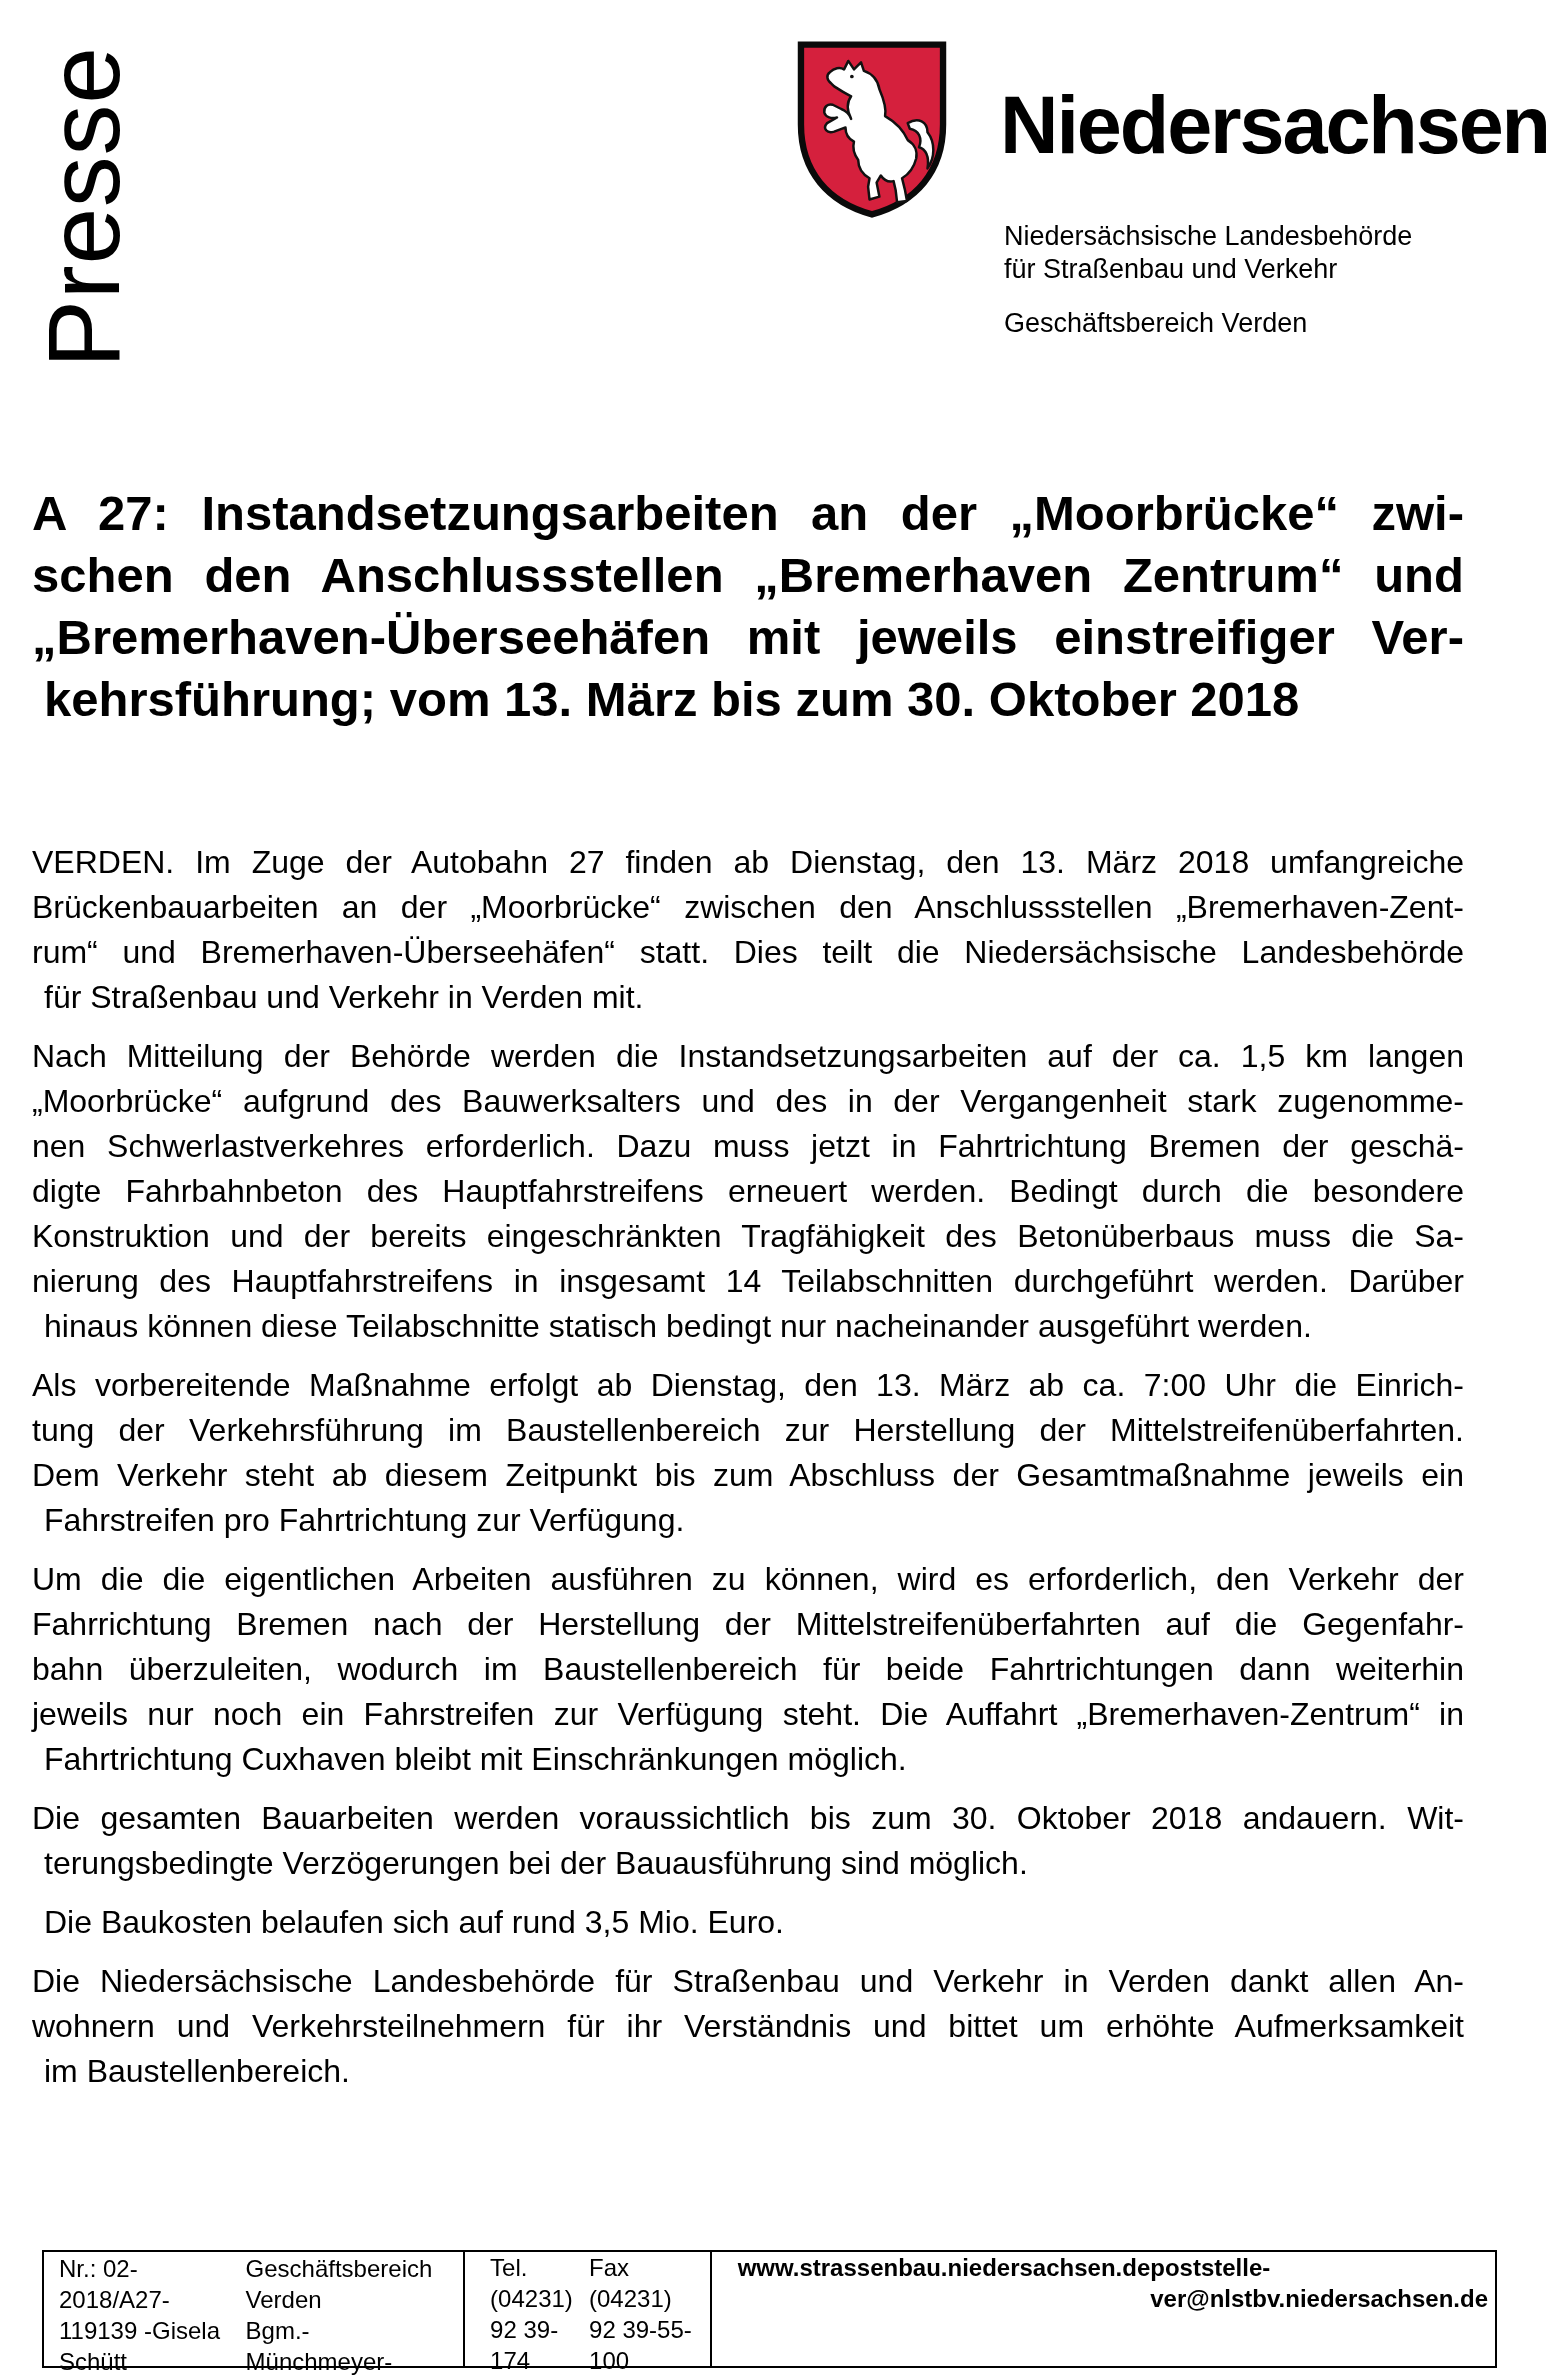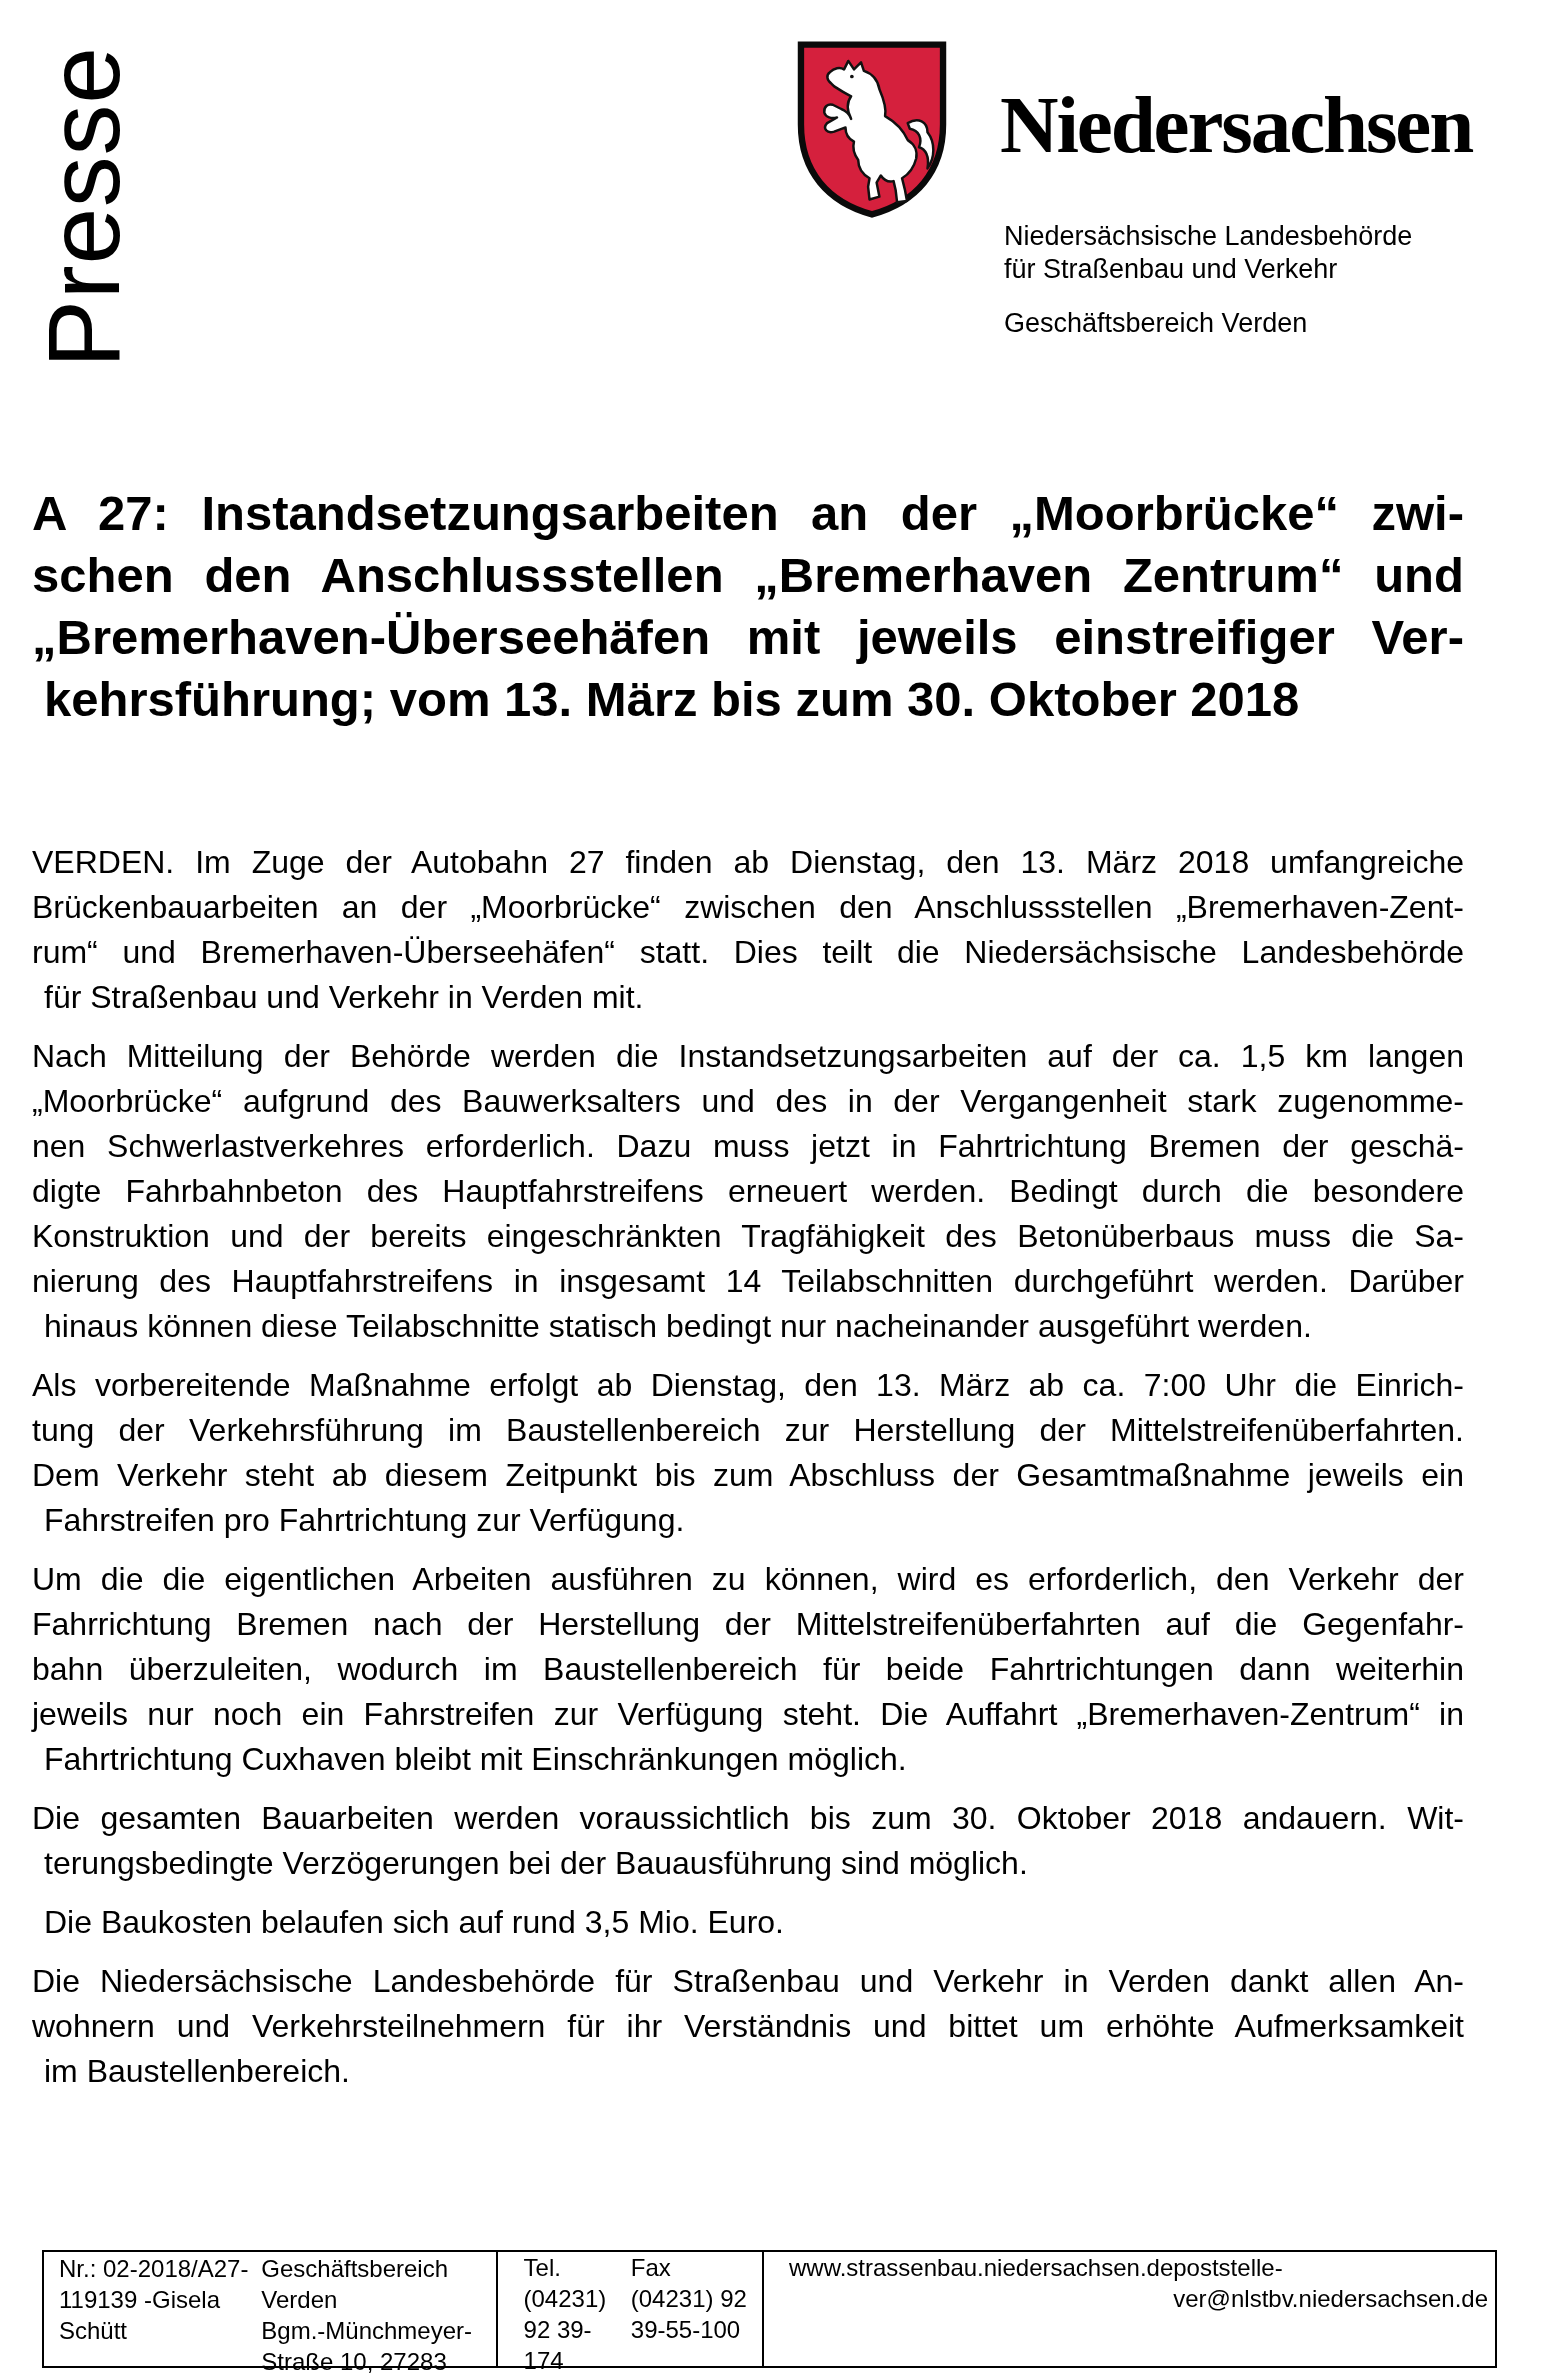--- a/index.html
+++ b/index.html
@@ -21,21 +21,20 @@
   }
 
   
   #coat{ position:absolute; left:796px; top:39px; width:152px; height:181px; }
 
   
   #wordmark{
     position:absolute; left:1000px; top:85px;
     font-size:81px; line-height:81px; font-weight:700; letter-spacing:-2.1px;
     white-space:nowrap;
-    font-family:Liberation Serif, serif;
   }
   #orgname{
     position:absolute; left:1004px; top:220px;
     font-size:27px; line-height:33px;
   }
   #division{
     position:absolute; left:1004px; top:307px;
     font-size:27px; line-height:33px;
   }
 
@@ -72,20 +71,21 @@
   }
   #fcell-tel{
     width:346px; border-right:2.1px solid #000;
     padding:0 7px 5.6px 25.4px;
     justify-content:flex-end;
   }
   #fcell-web{
     flex:1;
     padding:0 7px 5.6px 25.4px;
     justify-content:flex-start;
+    font-weight:bold;
   }
 </style>
 </head>
 <body>
 
 <div id="page">
 
   <div id="presse">Presse</div>
 
   <svg id="coat" viewBox="0 0 215 254" aria-hidden="true">

